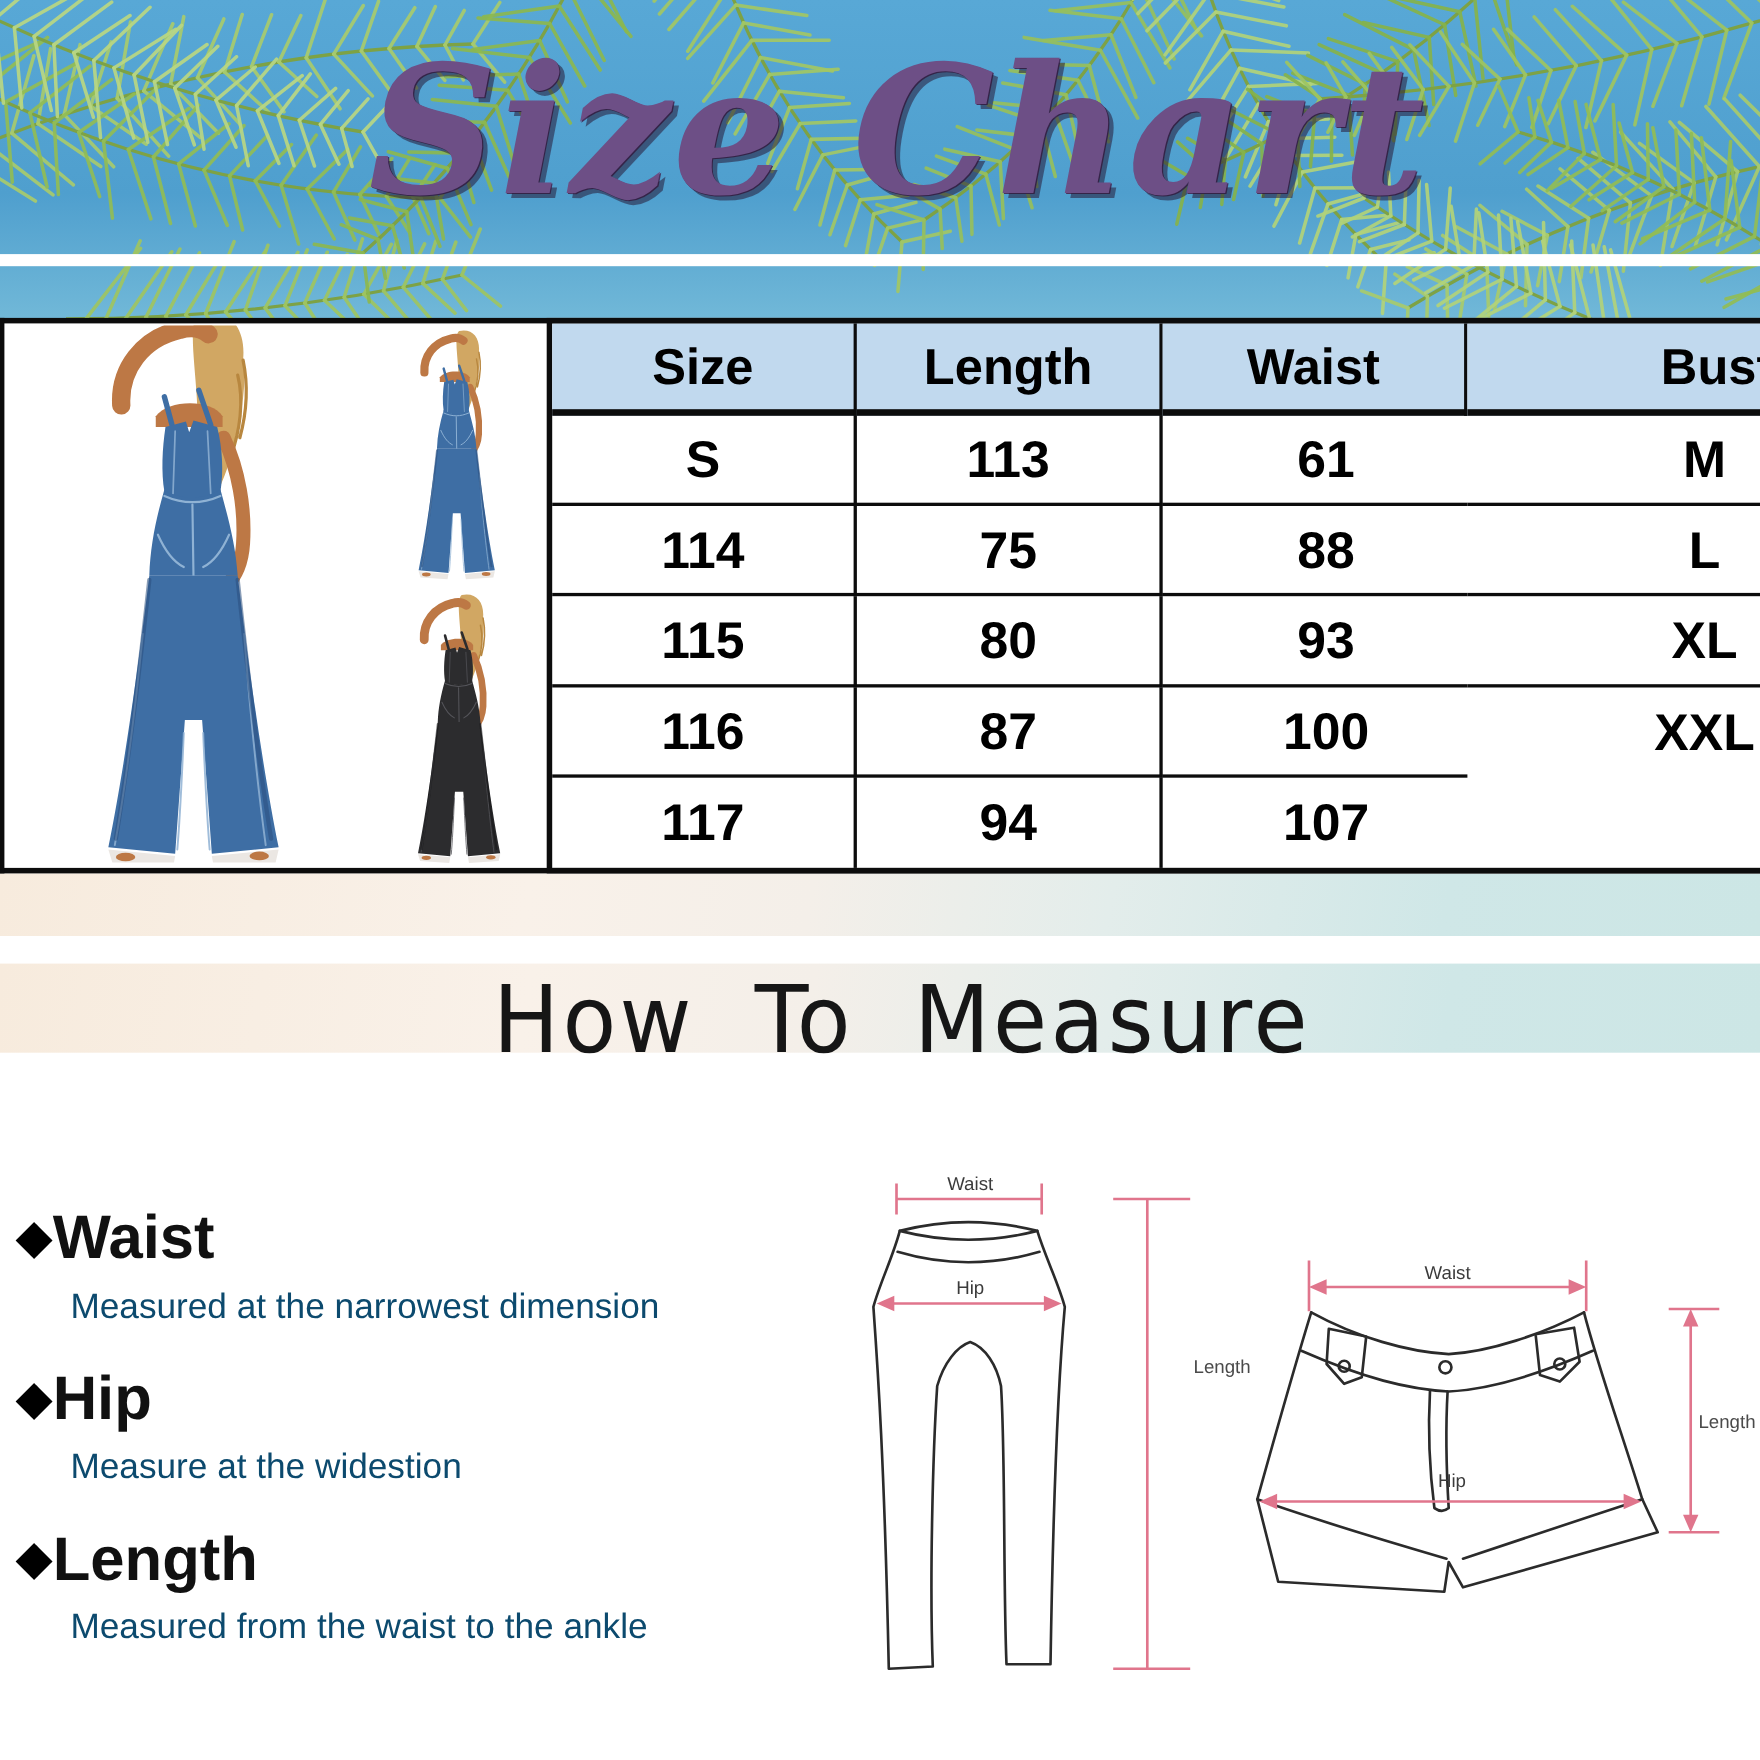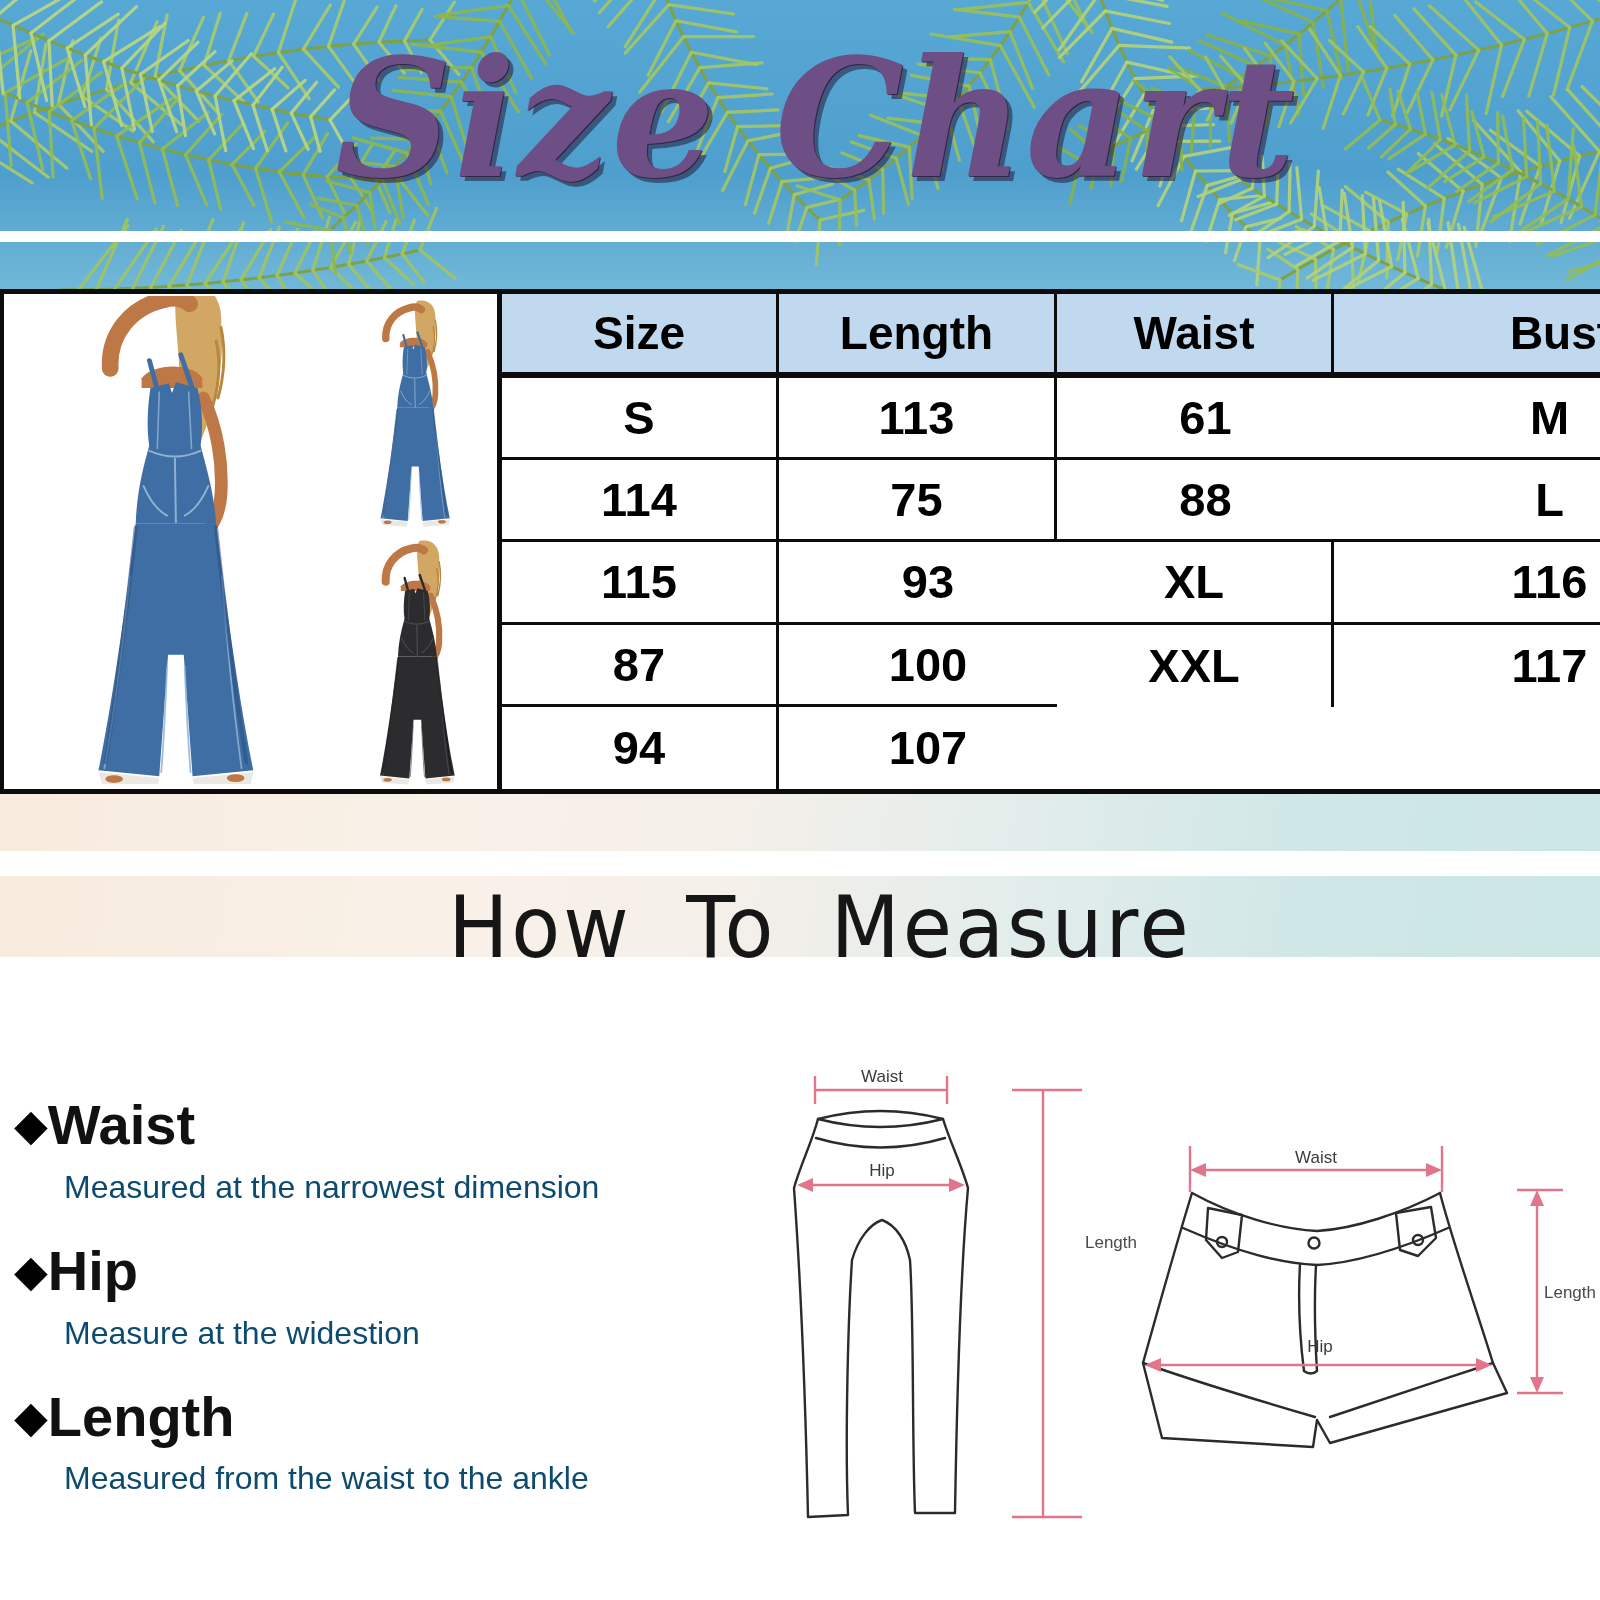--- a/index.html
+++ b/index.html
@@ -717,20 +717,21 @@
       <div class="cell th last-col">Bust</div>
       <div class="cell td">S</div>
       <div class="cell td">113</div>
       <div class="cell td last-col">61</div>
       <div class="cell td">M</div>
       <div class="cell td">114</div>
       <div class="cell td">75</div>
       <div class="cell td last-col">88</div>
       <div class="cell td">L</div>
       <div class="cell td">115</div>
+      <div class="cell td">80</div>
       <div class="cell td last-col">93</div>
       <div class="cell td">XL</div>
       <div class="cell td">116</div>
       <div class="cell td">87</div>
       <div class="cell td last-col">100</div>
       <div class="cell td last-row">XXL</div>
       <div class="cell td last-row">117</div>
       <div class="cell td last-row">94</div>
       <div class="cell td last-col last-row">107</div>
     </div>

